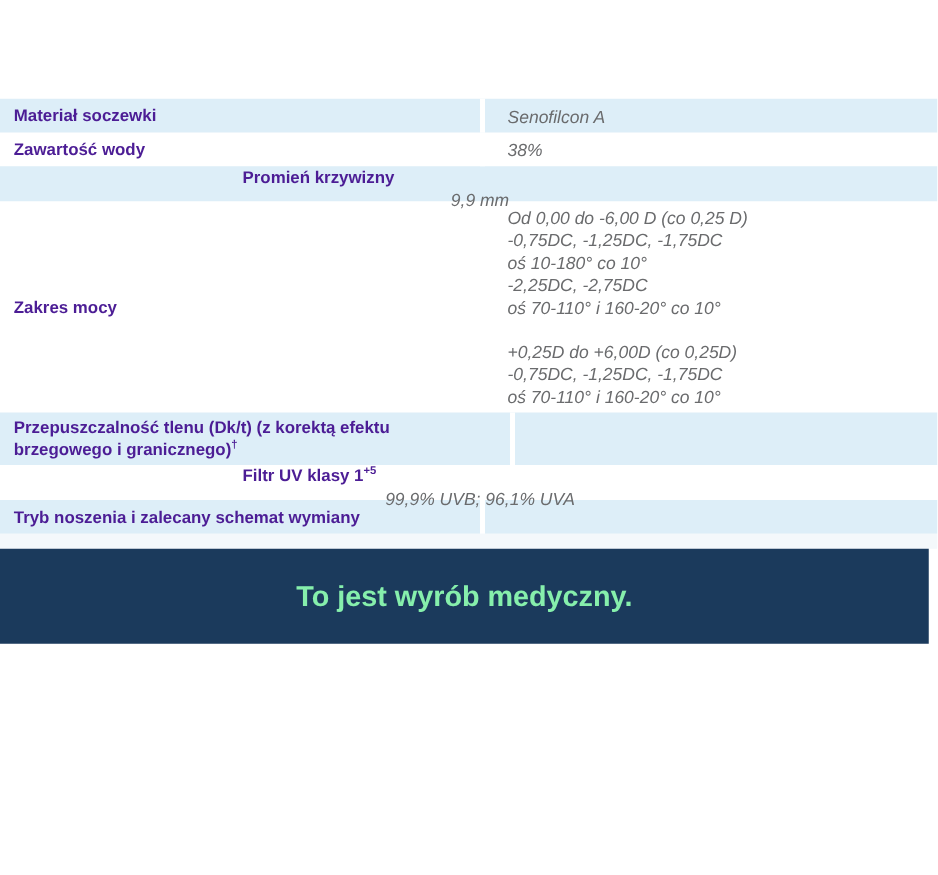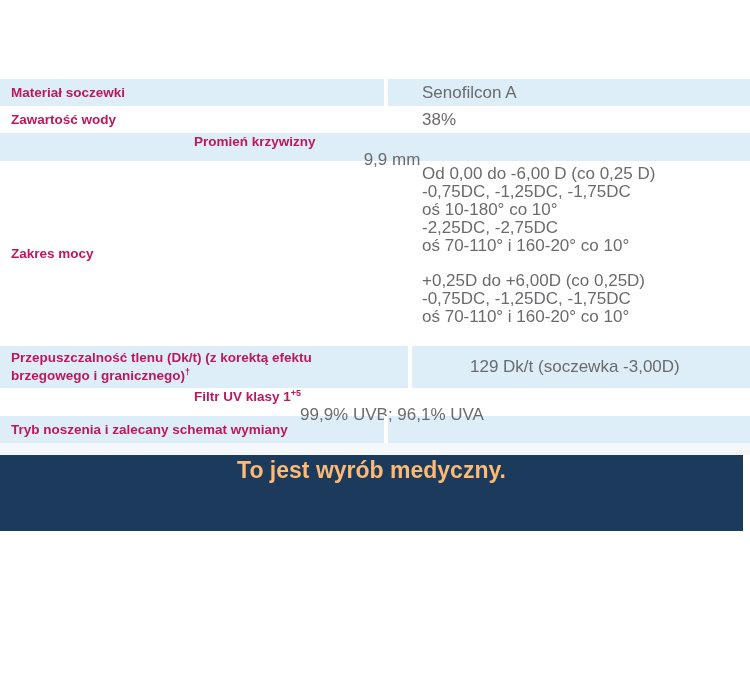--- a/index.html
+++ b/index.html
@@ -23,65 +23,67 @@
   .h27 { height: 27px; }
   .h28 { height: 28px; flex-direction: column; }
   .h42 { height: 42px; gap: 24px; }
   .cell-label {
     width: 384px;
     box-sizing: border-box;
     padding-left: 11px;
     padding-right: 8px;
     font-size: 13.5px;
     font-weight: bold;
-    color: #be185d;
+    color: #4c1d95;
     line-height: 18px;
   }
   .col-divider {
     width: 4px;
     align-self: stretch;
     background: #ffffff;
   }
   .cell-value {
     flex: 1;
     box-sizing: border-box;
-    padding-left: 34px;
-    font-size: 17px;
+    padding-left: 18px;
+    font-size: 14px;
     color: #6a6b6d;
     line-height: 18px;
+    font-style: italic;
   }
   .row-power { padding: 4px 0; }
   .pwr-block {
     white-space: pre-line;
     line-height: 18px;
     margin-bottom: 17px;
   }
-  .pwr-block:last-child { margin-bottom: 16px; }
+  .pwr-block:last-child { margin-bottom: 0; }
   sup.lbl-sup {
     font-size: 9px;
     font-weight: bold;
     line-height: 0;
     vertical-align: super;
   }
   .gap-strip {
     height: 12px;
     width: 750px;
     background: #f4f8fb;
   }
   .medical-banner {
     width: 743px;
     height: 76px;
     background: #1b3a5c;
-    color: #fdba74;
+    color: #86efac;
     text-align: center;
     font-weight: bold;
     font-size: 23px;
     line-height: 31px;
     display: flex;
     flex-direction: column;
+    justify-content: center;
   }
 </style>
 </head>
 <body>
 
 <div class="spec-table">
 
   <div class="row shade h27">
     <div class="cell-label">
       <span>Materiał soczewki</span>
@@ -127,23 +129,20 @@
 -0,75DC, -1,25DC, -1,75DC
 oś 70-110° i 160-20° co 10°</div>
     </div>
   </div>
 
   <div class="row shade h42">
     <div class="cell-label">
       <span>Przepuszczalność tlenu (Dk/t) (z korektą efektu brzegowego i granicznego)</span><sup class="lbl-sup">†</sup>
     </div>
     <div class="col-divider"></div>
-    <div class="cell-value">
-      <span>129 Dk/t (soczewka -3,00D)</span>
-    </div>
   </div>
 
   <div class="row h28">
     <div class="cell-label">
       <span>Filtr UV klasy 1</span><sup class="lbl-sup">+5</sup>
     </div>
     <div class="col-divider"></div>
     <div class="cell-value">
       <span>99,9% UVB; 96,1% UVA</span>
     </div>

